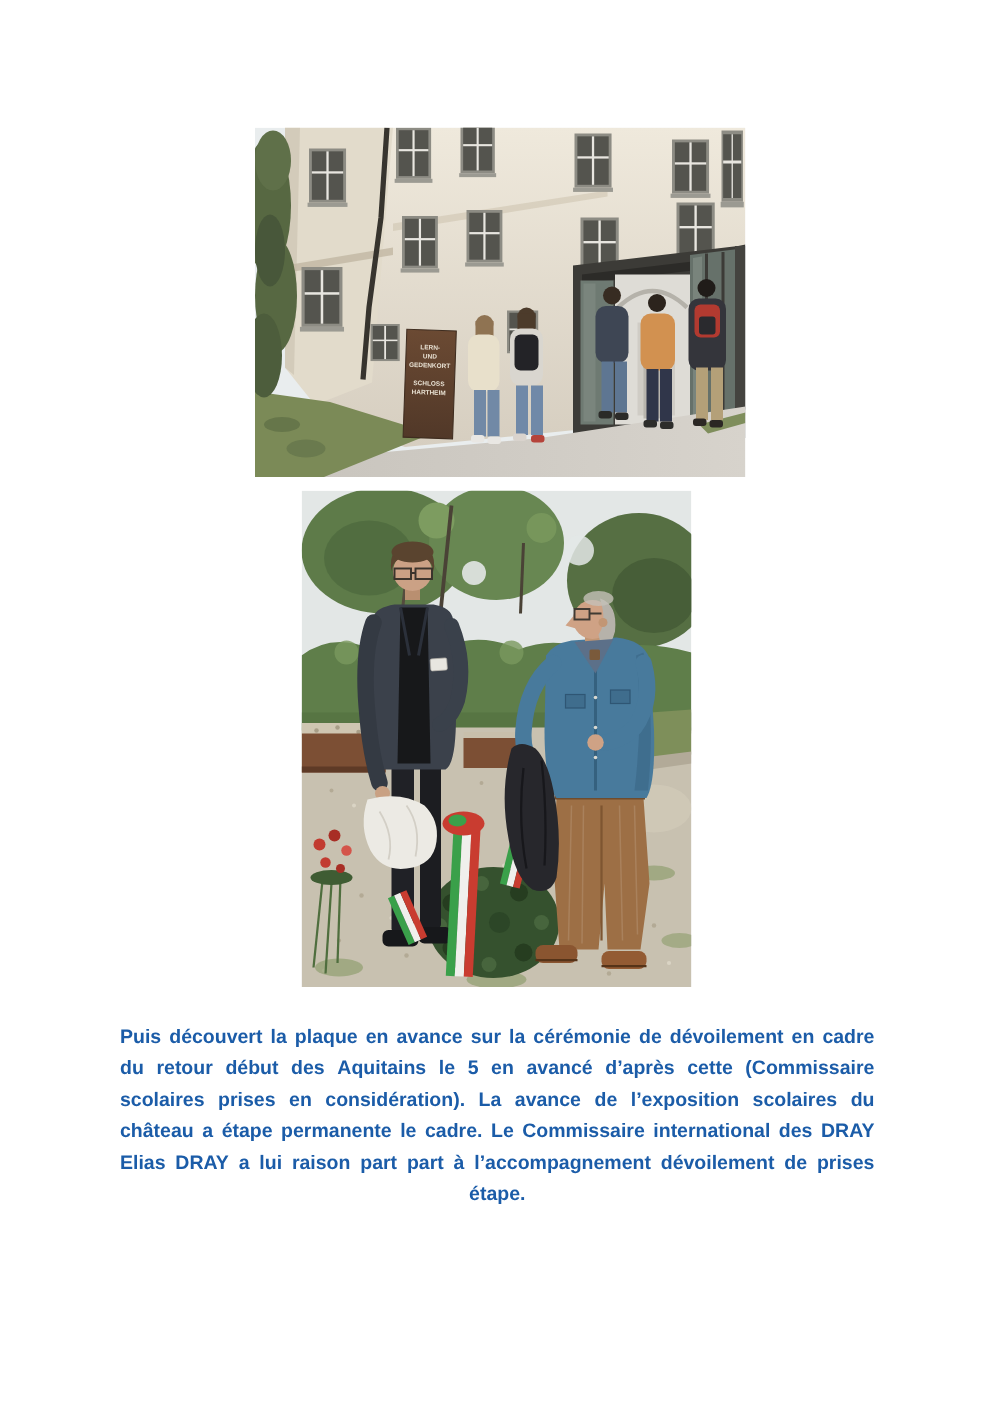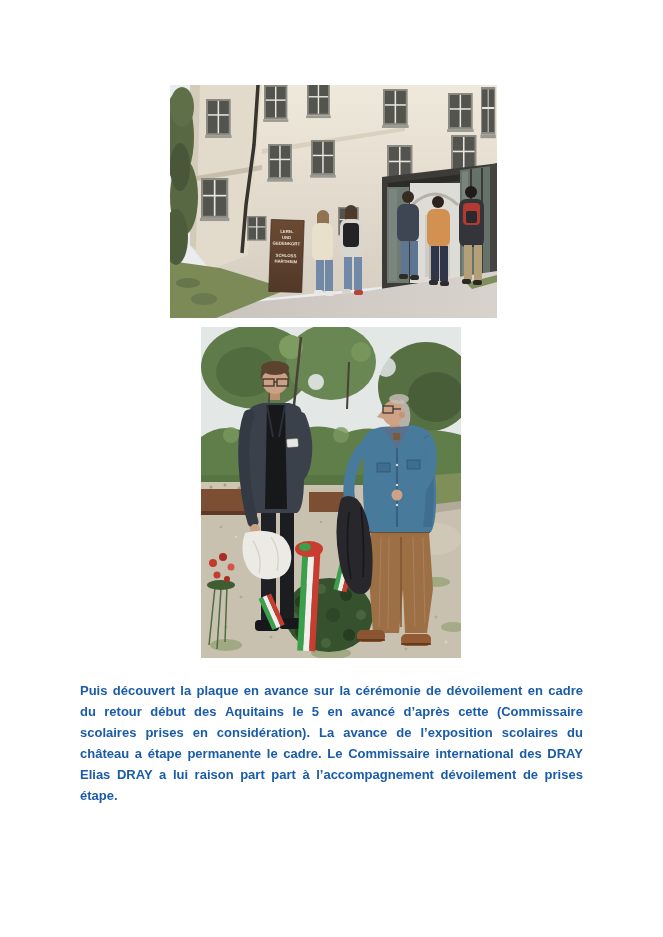--- a/index.html
+++ b/index.html
@@ -5,21 +5,21 @@
   html,body{margin:0;padding:0;}
   body{width:663px;height:937px;background:#ffffff;font-family:"Liberation Sans",sans-serif;}
   .page{position:relative;width:663px;height:937px;background:#ffffff;overflow:hidden;}
   .photo{position:absolute;overflow:hidden;}
   .photo svg{display:block;}
   #photo-top{left:170px;top:85px;width:327px;height:233px;}
   #photo-bottom{left:201px;top:327px;width:260px;height:331px;}
   .paragraph{position:absolute;left:80px;top:680px;width:503px;color:#1b5ca8;
              font-size:13px;font-weight:bold;line-height:21px;}
   .tline{display:flex;justify-content:space-between;height:21px;white-space:pre;}
-  .tline-last{height:21px;text-align:left;}
+  .tline-last{height:21px;text-align:center;}
   
   .wf{fill:#8d8c84;} .wg{fill:#54544e;} .wv{fill:#e8e6e0;} .wh{fill:#e8e6e0;} .ws{fill:#9b9a92;}
   .sign-text{fill:#e9e2d4;font-family:"Liberation Sans",sans-serif;font-weight:bold;}
 </style>
 </head>
 <body>
 
 <div class="page">
 
   <div class="photo" id="photo-top">

